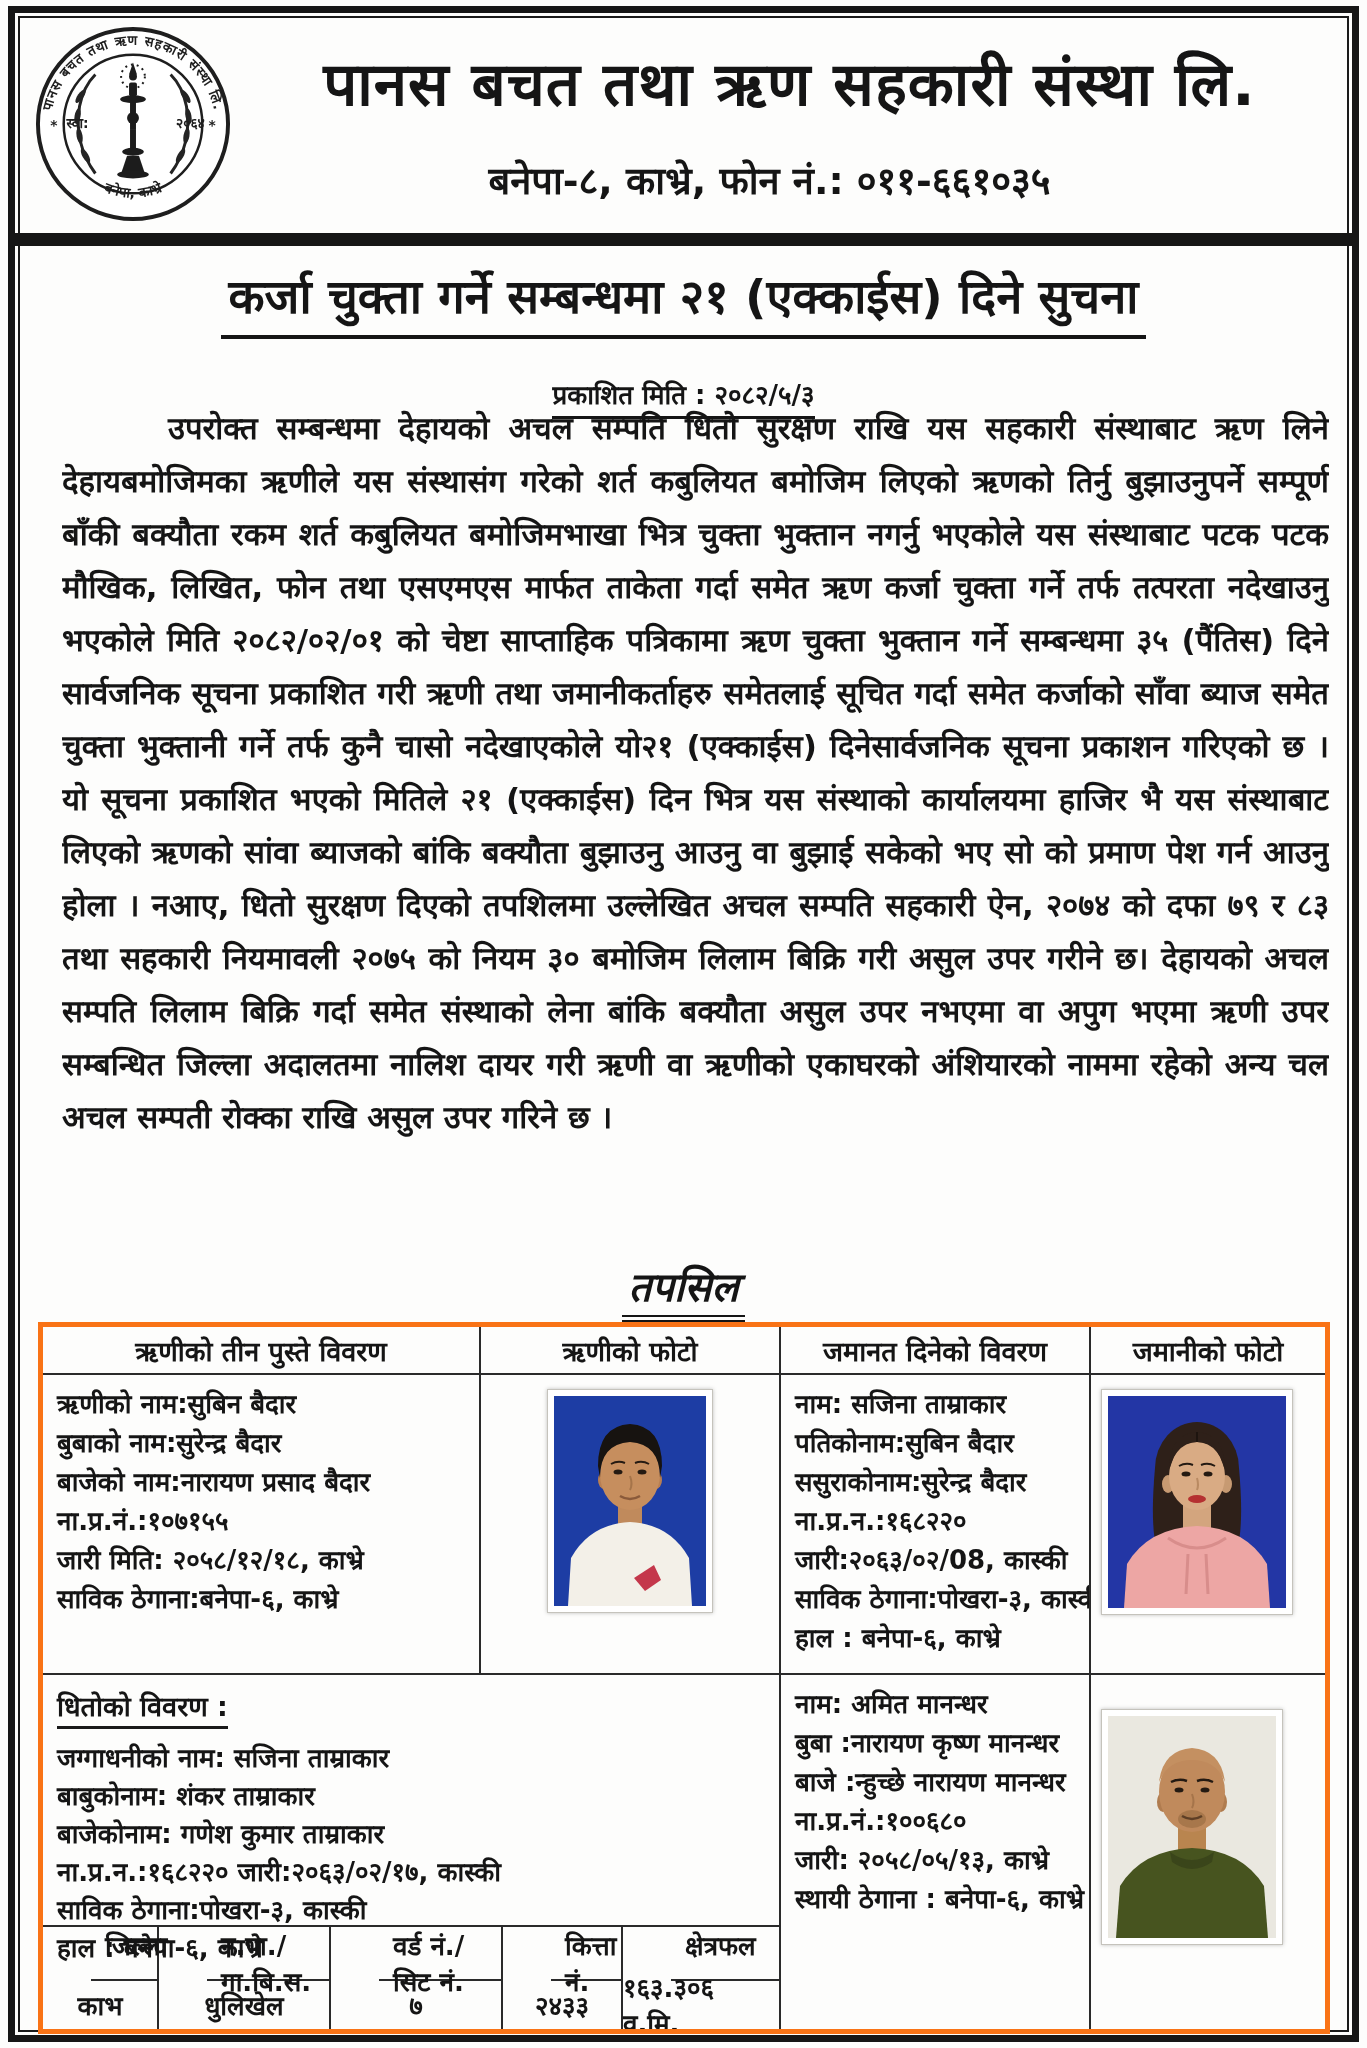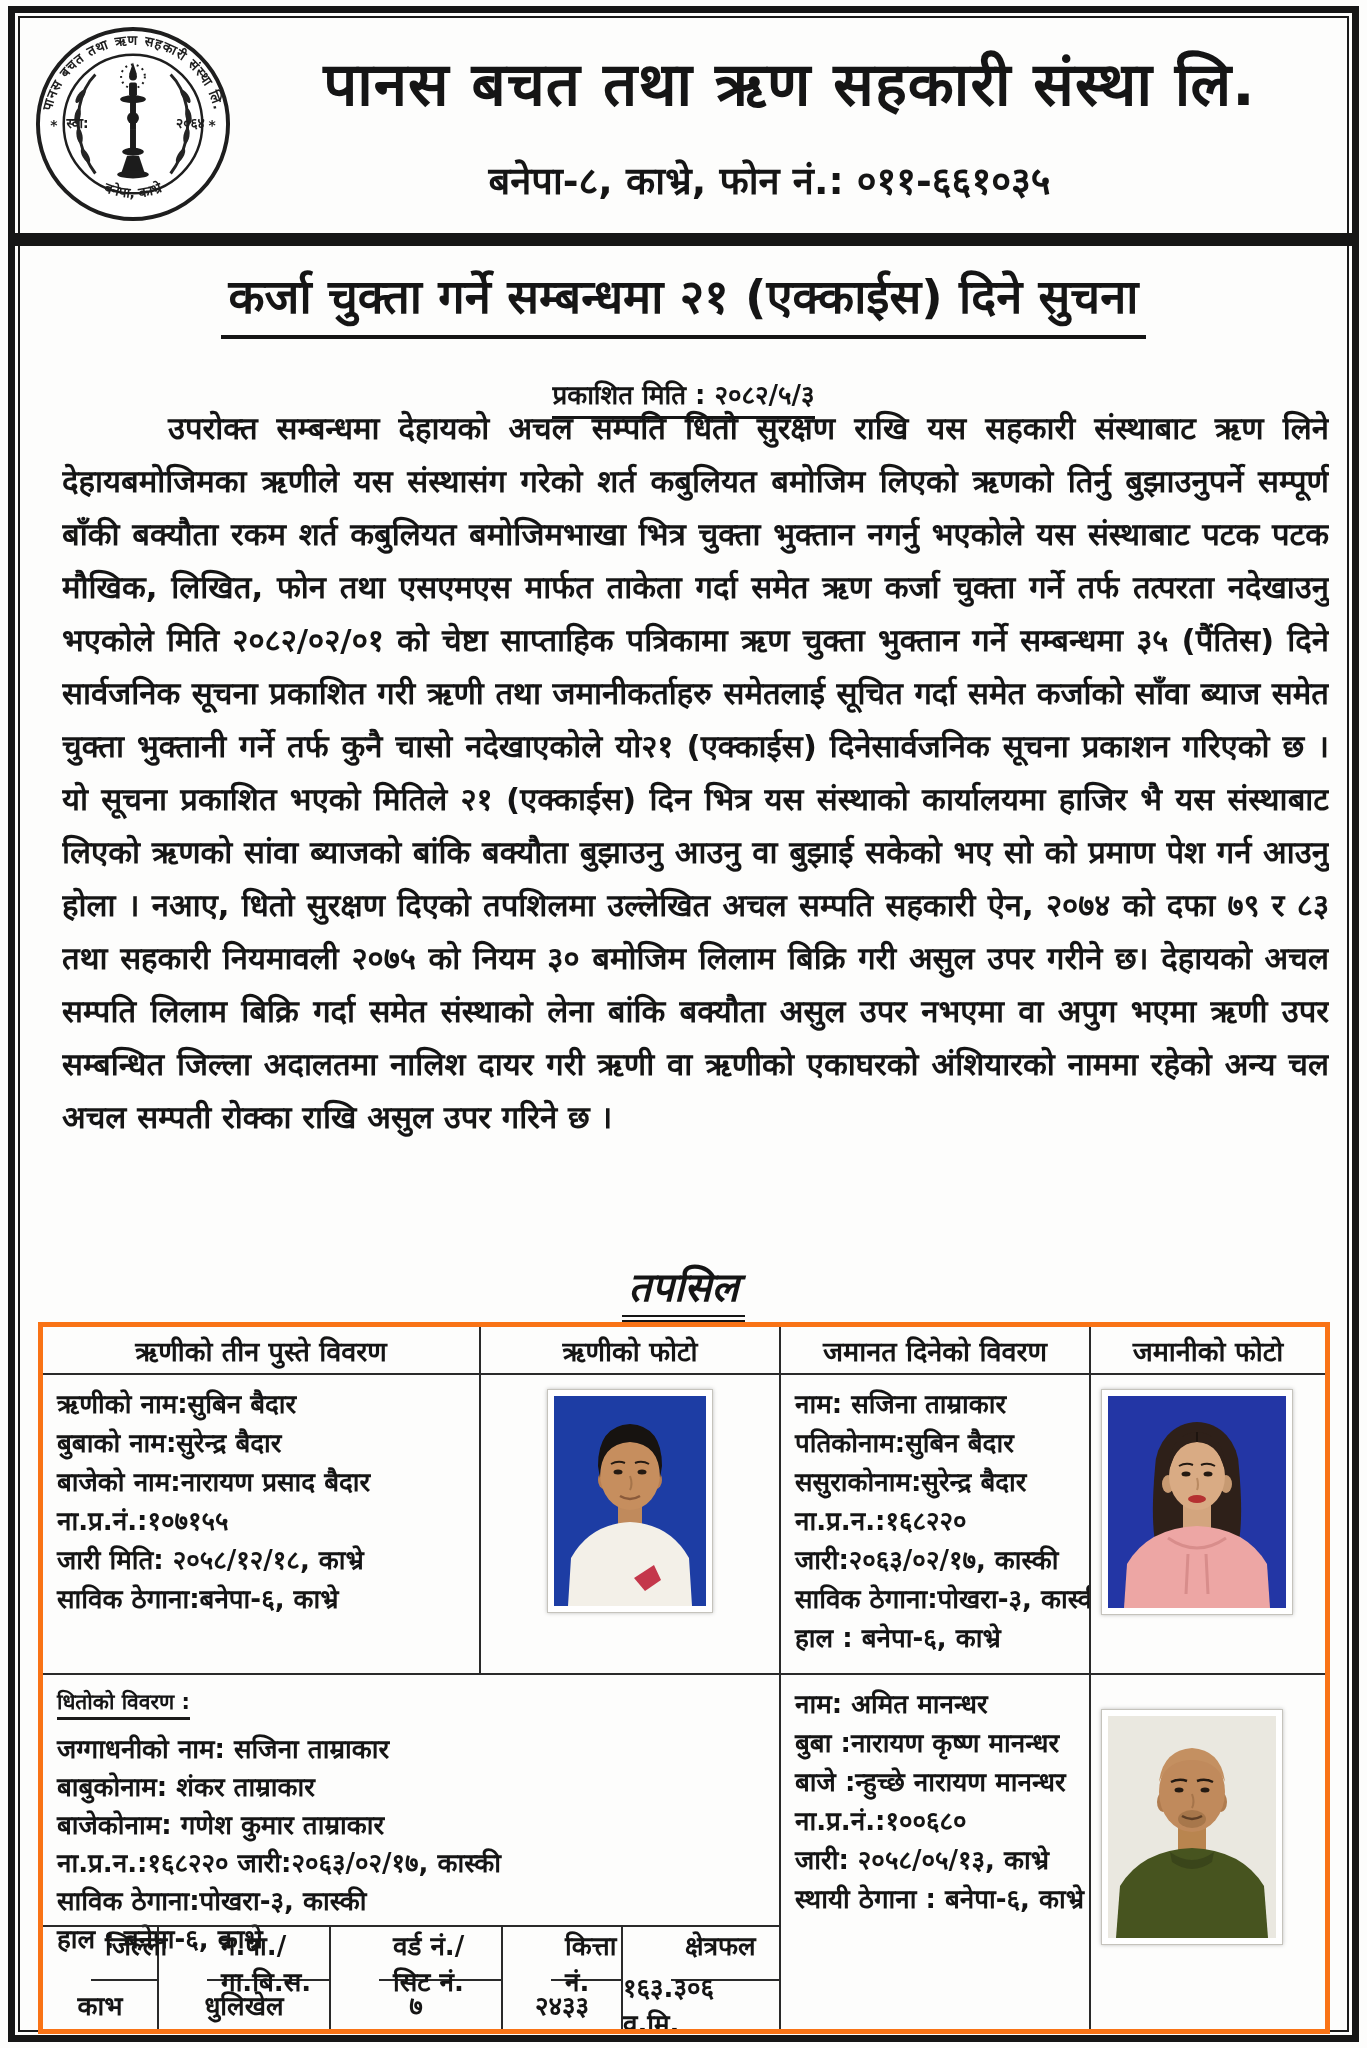--- a/index.html
+++ b/index.html
@@ -51,21 +51,21 @@
     border:5px solid #f97316;box-sizing:border-box;font-size:26px;
   }
   .tcell{border-right:2px solid #2a2a2a;border-bottom:2px solid #2a2a2a;box-sizing:border-box;overflow:hidden;position:relative;}
   .tcell.last-col{border-right:none;}
   .tcell.row2{border-bottom:none;}
   .th{display:flex;align-items:center;justify-content:center;font-weight:bold;font-size:27px;}
   .lines{padding:10px 10px 6px 14px;}
   .ln{line-height:39px;font-weight:600;white-space:nowrap;}
   .collateral-cell{grid-column:1 / 3;}
   .collateral-head{
-    display:inline-block;font-weight:bold;font-size:21px;
+    display:inline-block;font-weight:bold;font-size:27px;
     border-bottom:3px solid #1a1a1a;margin:12px 0 10px 14px;padding-bottom:2px;
   }
   .collateral-lines{padding:0 10px 0 14px;}
   .photo-cell{display:flex;justify-content:center;}
   .photo-frame{
     background:#fff;border:1px solid #c5c3bc;box-shadow:0 0 4px rgba(0,0,0,.25);
     padding:6px;align-self:flex-start;
   }
   .photo-frame svg{display:block;}
 
@@ -196,21 +196,21 @@
           <path d="M66,100 q10,6 20,0" stroke="#8a5a3a" stroke-width="2.5" fill="none"></path>
         </svg>
       </div>
     </div>
 
     <div class="tcell lines">
       <div class="ln">नाम: सजिना ताम्राकार</div>
       <div class="ln">पतिकोनाम:सुबिन बैदार</div>
       <div class="ln">ससुराकोनाम:सुरेन्द्र बैदार</div>
       <div class="ln">ना.प्र.न.:१६८२२०</div>
-      <div class="ln">जारी:२०६३/०२/१७, कास्की</div>
+      <div class="ln">जारी:२०६३/०२/08, कास्की</div>
       <div class="ln">साविक ठेगाना:पोखरा-३, कास्की</div>
       <div class="ln">हाल : बनेपा-६, काभ्रे</div>
     </div>
 
     <div class="tcell last-col photo-cell" style="justify-content:flex-start;">
       <div class="photo-frame" style="margin-top:14px;margin-left:10px;">
         <svg width="178" height="212" viewBox="0 0 178 212">
           <rect x="0" y="0" width="178" height="212" fill="#2336a5"></rect>
           <ellipse cx="89" cy="72" rx="42" ry="46" fill="#2e2019"></ellipse>
           <path d="M47,72 Q40,150 56,170 L122,170 Q138,150 131,72 Z" fill="#2e2019"></path>

